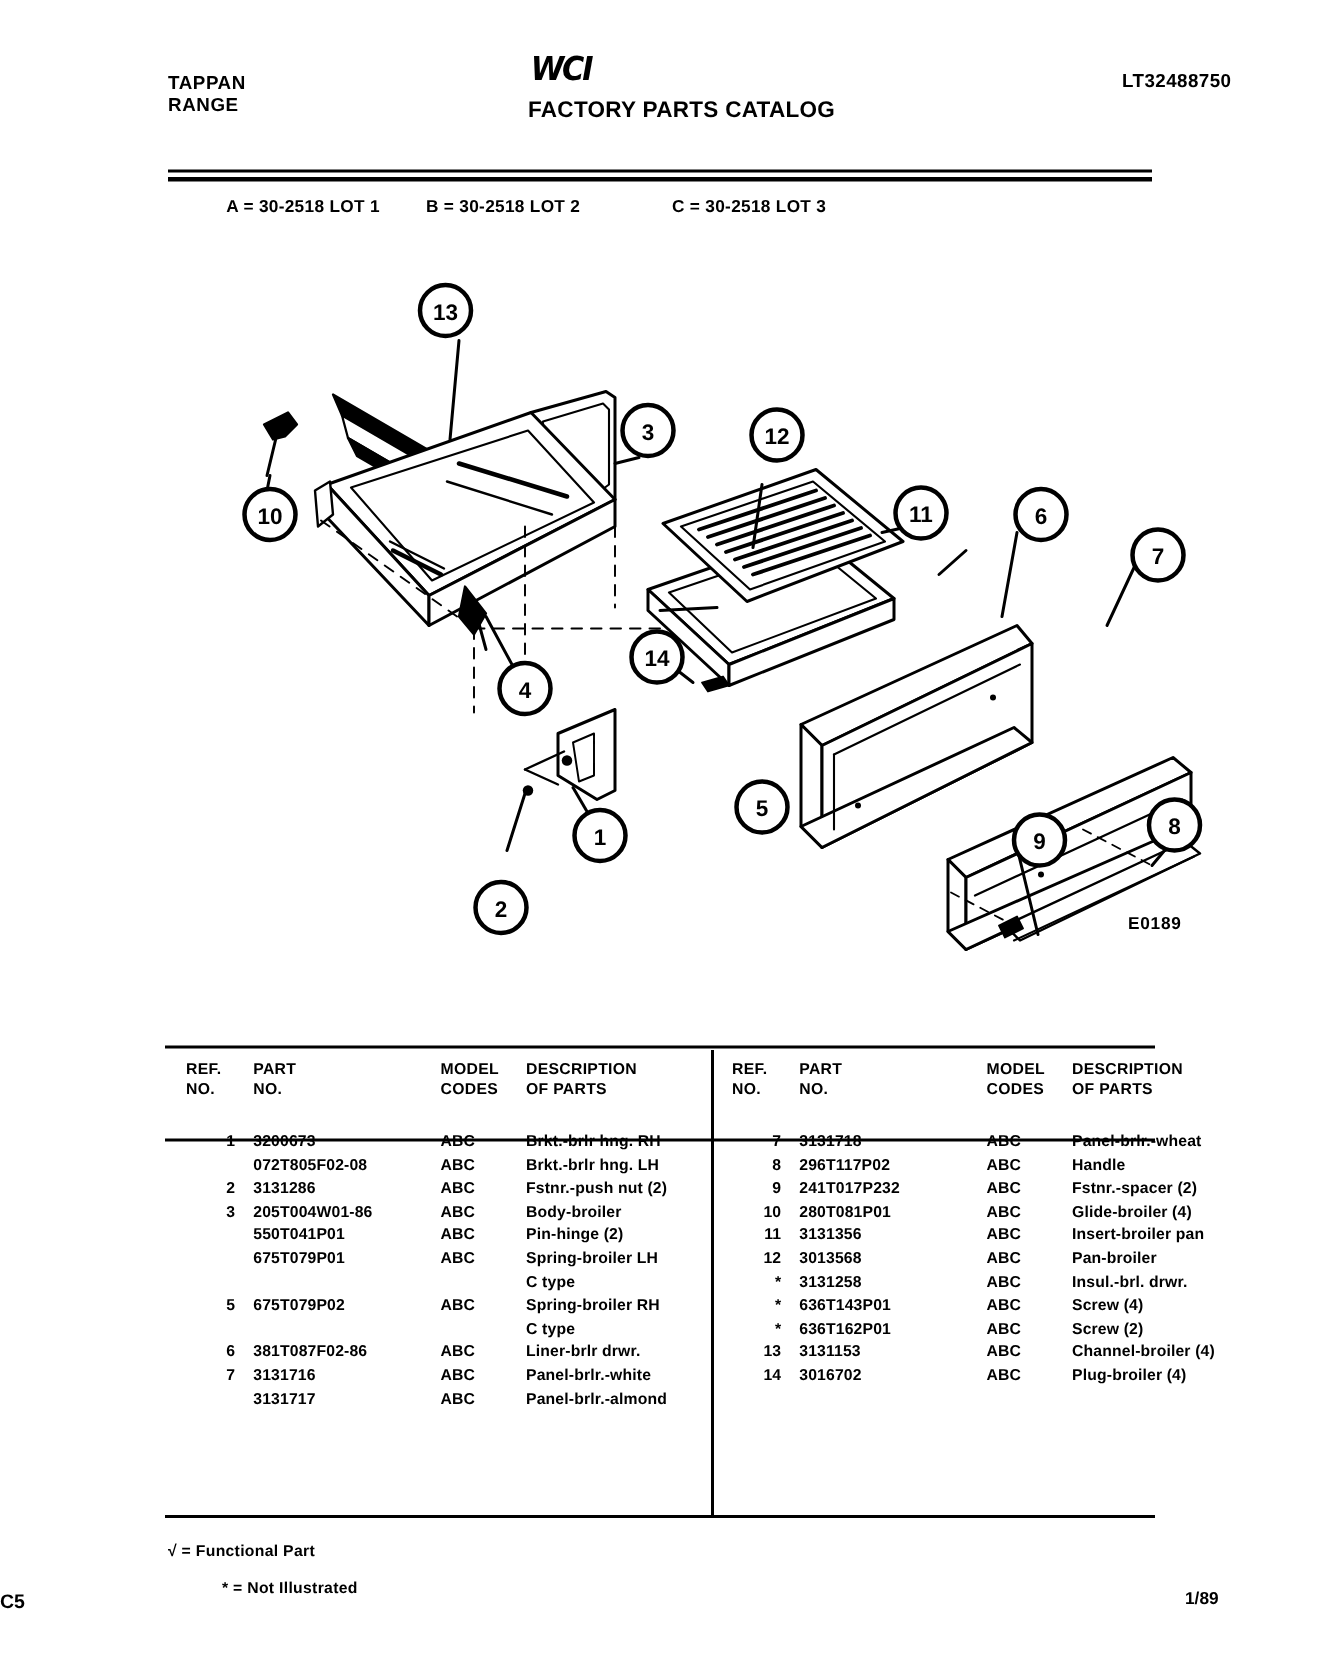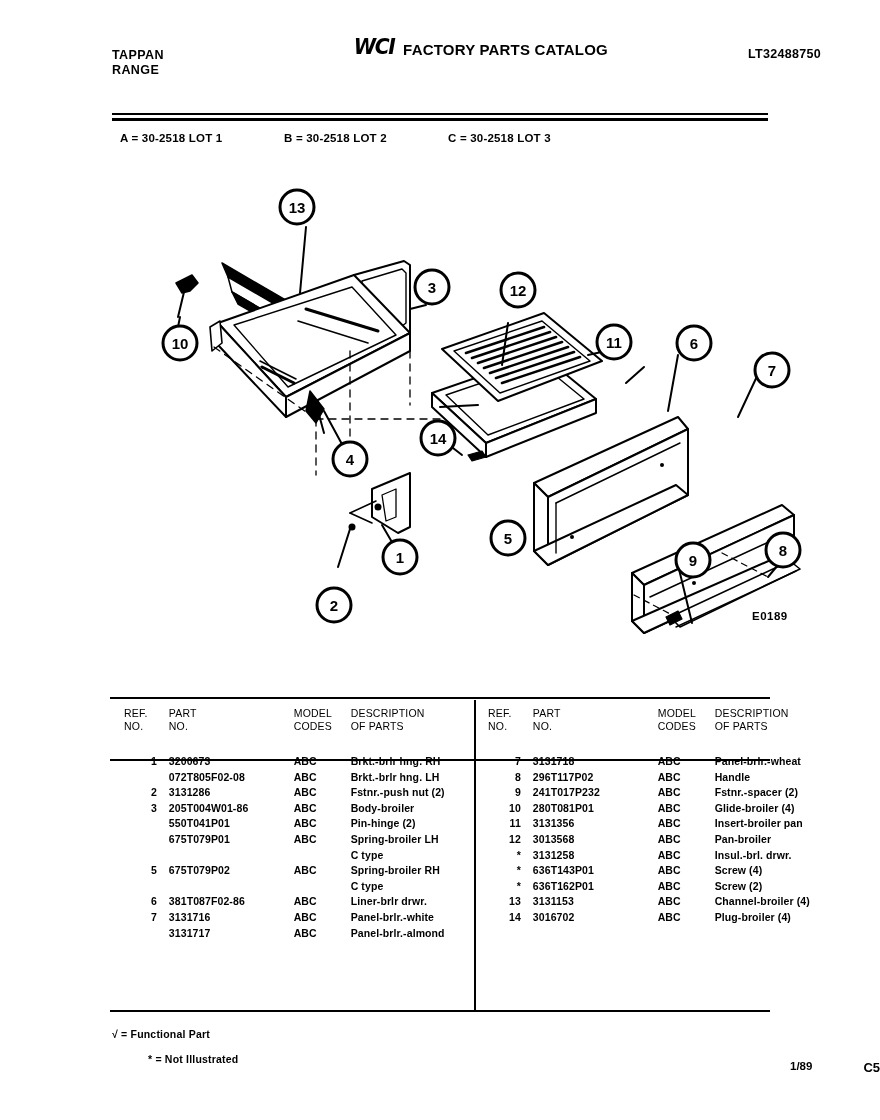--- a/index.html
+++ b/index.html
@@ -32,22 +32,23 @@
     letter-spacing: 0.4px;
     line-height: 15px;
     margin-top: 12px;
   }
   .brand div { white-space: nowrap; }
 
   .catalog-block {
     position: absolute;
     left: 352px; top: 36px;
     display: flex;
-    align-items: flex-end;
+    align-items: flex-start;
     gap: 7px;
+    flex-direction: column;
   }
   .wci-logo {
     font-size: 22px;
     font-weight: bold;
     font-style: italic;
     letter-spacing: -1.5px;
     line-height: 22px;
     transform: scaleX(0.92);
     font-family: "DejaVu Sans", sans-serif;
   }
@@ -83,21 +84,21 @@
     position: absolute;
     left: 120px; top: 132px;
     font-size: 11.5px;
     font-weight: bold;
     letter-spacing: 0.2px;
     display: flex;
     gap: 0px;
     white-space: nowrap;
   }
   .lot-line .lot { display: inline-block; }
-  .lot-a { width: 164px; }
+  .lot-a { width: 164px; text-align: center; }
   .lot-b { width: 164px; }
 
   
   .diagram {
     position: absolute;
     left: 110px; top: 165px;
     width: 760px; height: 490px;
   }
   .diagram svg { display: block; }
 
@@ -152,21 +153,21 @@
     border-collapse: collapse;
     font-size: 10.5px;
     font-weight: bold;
     letter-spacing: 0.1px;
     width: 350px;
   }
   table.parts th {
     text-align: left;
     vertical-align: top;
     font-size: 10.5px;
-    font-weight: normal;
+    font-weight: bold;
     padding: 0 0 6px 0;
     line-height: 12.5px;
     letter-spacing: 0.2px;
   }
   table.parts td {
     vertical-align: top;
     padding: 0;
     line-height: 15.6px;
     font-weight: bold;
     white-space: pre-line;
@@ -188,21 +189,21 @@
     font-weight: bold;
     letter-spacing: 0.2px;
   }
   .legend-1 { top: 1028px; }
   .legend-2 { top: 1053px; margin-left: 36px; }
 
   .page-num {
     position: absolute;
     left: 0; top: 1060px;
     width: 880px;
-    text-align: right;
+    text-align: left;
     font-size: 13px;
     font-weight: bold;
   }
   .date-code {
     position: absolute;
     left: 790px; top: 1060px;
     font-size: 11.5px;
     font-weight: bold;
   }
 </style>

